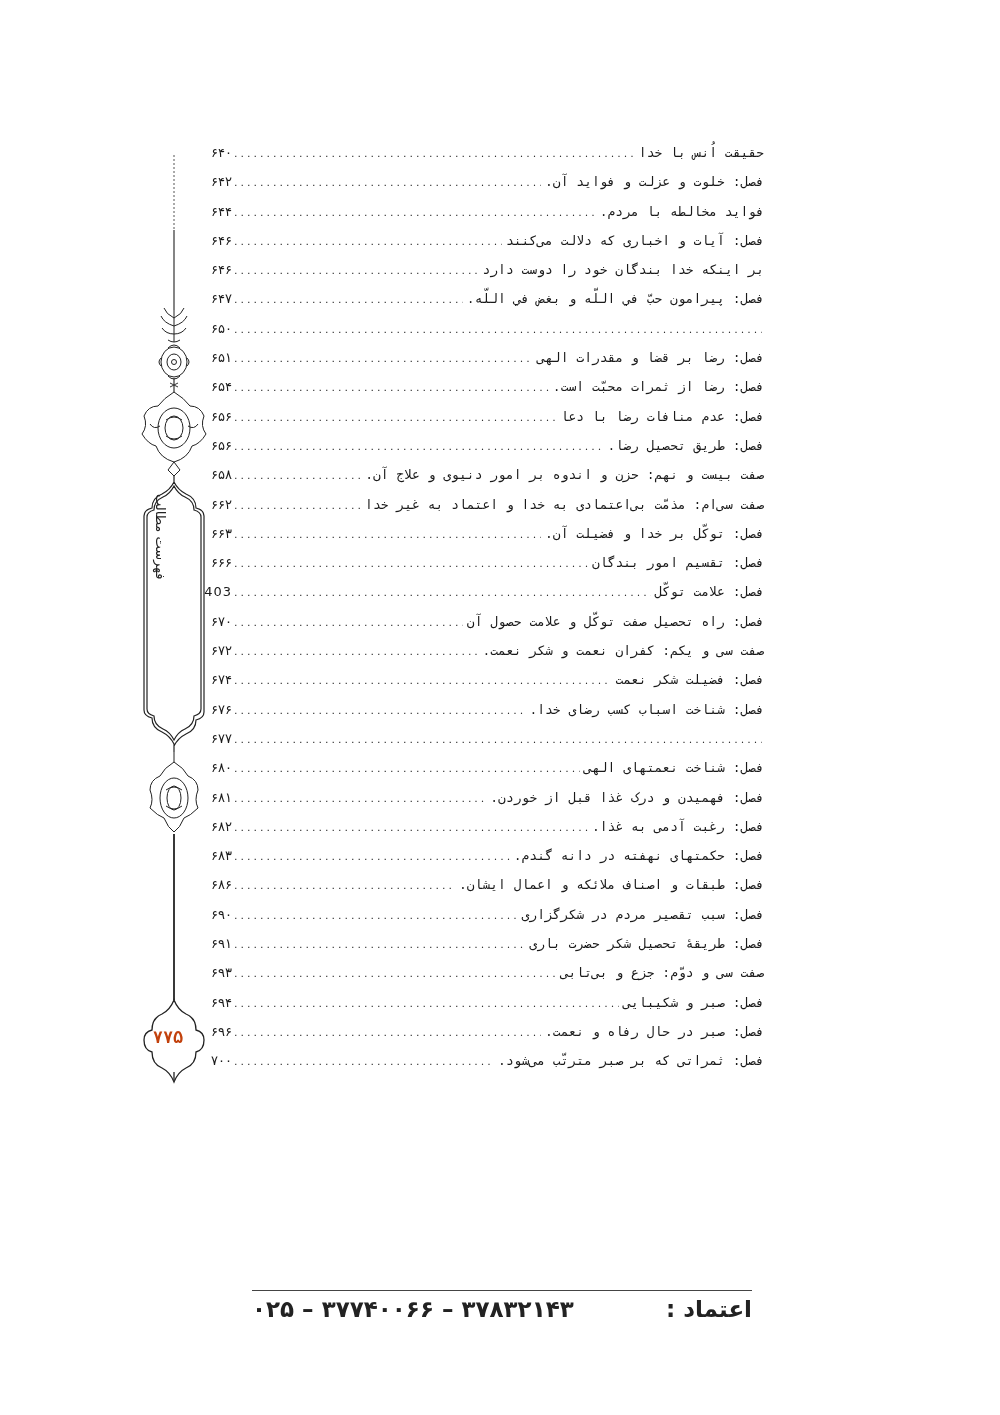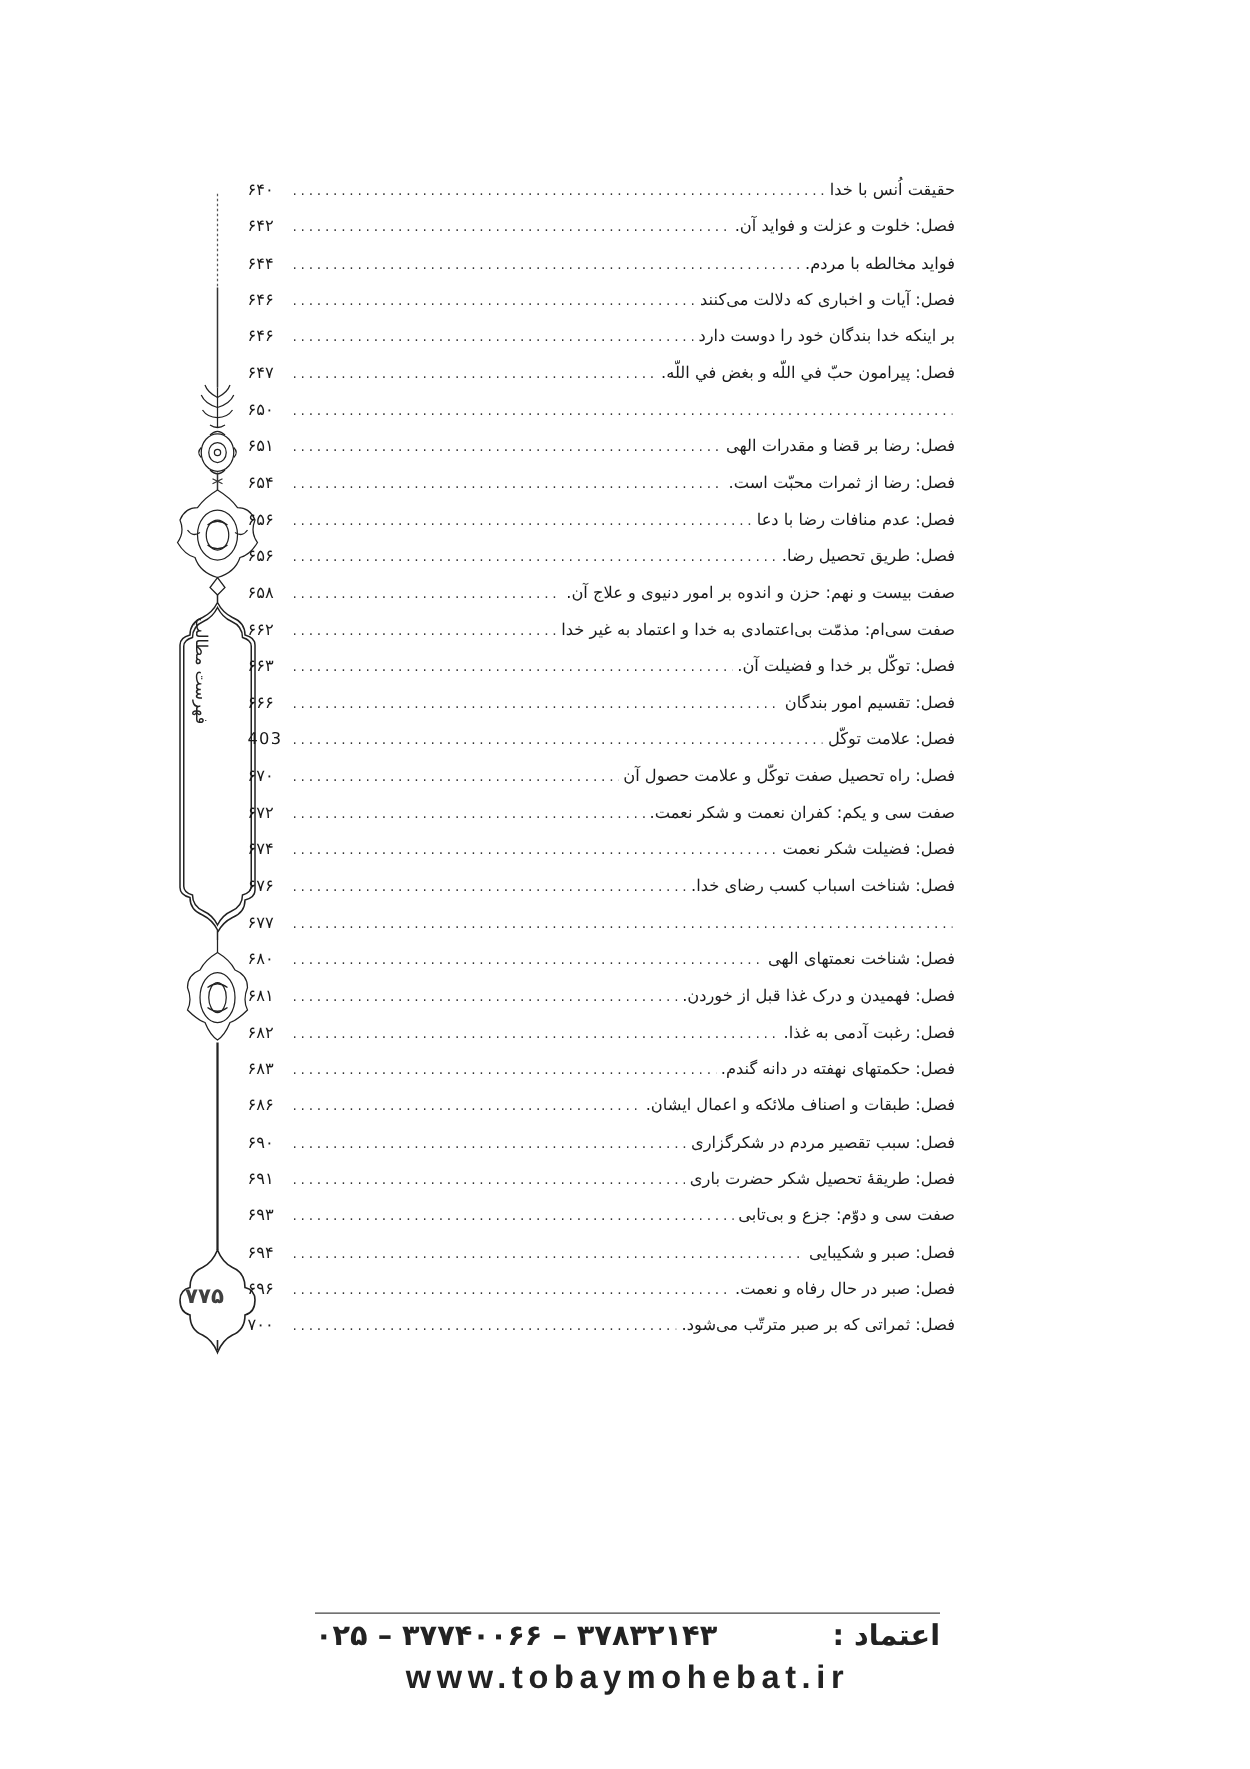--- a/index.html
+++ b/index.html
@@ -34,38 +34,39 @@
       flex-direction: row;
       align-items: baseline;
       height: 29.3px;
       font-size: 13px;
       line-height: 20px;
       white-space: nowrap;
     }
     .toc-title {
       flex: 0 0 auto;
       padding-left: 2px;
+      font-family: Liberation Mono, monospace;
     }
     .toc-dots {
       flex: 1 1 auto;
       overflow: hidden;
       color: #333;
       letter-spacing: 3px;
       font-size: 11px;
       direction: ltr;
       text-align: right;
       margin: 0 2px;
     }
     .toc-dots::before {
       content: "........................................................................................................................................................";
     }
     .toc-page {
       flex: 0 0 auto;
       min-width: 34px;
-      text-align: left;
+      text-align: right;
       font-size: 13px;
       letter-spacing: 1px;
     }
 
     
     .ornament {
       position: absolute;
       left: 130px;
       top: 130px;
       width: 90px;
@@ -82,25 +83,26 @@
       font-size: 13px;
       color: #222;
       text-align: center;
       direction: rtl;
     }
     .page-number {
       position: absolute;
       left: 148px;
       top: 1027px;
       width: 40px;
-      text-align: left;
+      text-align: center;
       font-size: 17px;
       font-weight: bold;
-      color: #404040;
+      color: #c2410c;
       letter-spacing: 1px;
+      font-family: Liberation Mono, monospace;
     }
 
     
     .footer {
       position: absolute;
       left: 252px;
       top: 1290px;
       width: 500px;
     }
     .footer-rule {
@@ -351,16 +353,15 @@
         <span class="toc-page">۷۰۰</span>
       </div>
   </div>
 
   <div class="footer">
     <div class="footer-rule"></div>
     <div class="footer-phone">
       <span class="label">اعتماد :</span>
       <span class="numbers">۰۲۵ – ۳۷۷۴۰۰۶۶ – ۳۷۸۳۲۱۴۳</span>
     </div>
-    <div class="footer-url">www.tobaymohebat.ir</div>
   </div>
 
 </div>
 
 </body></html>

